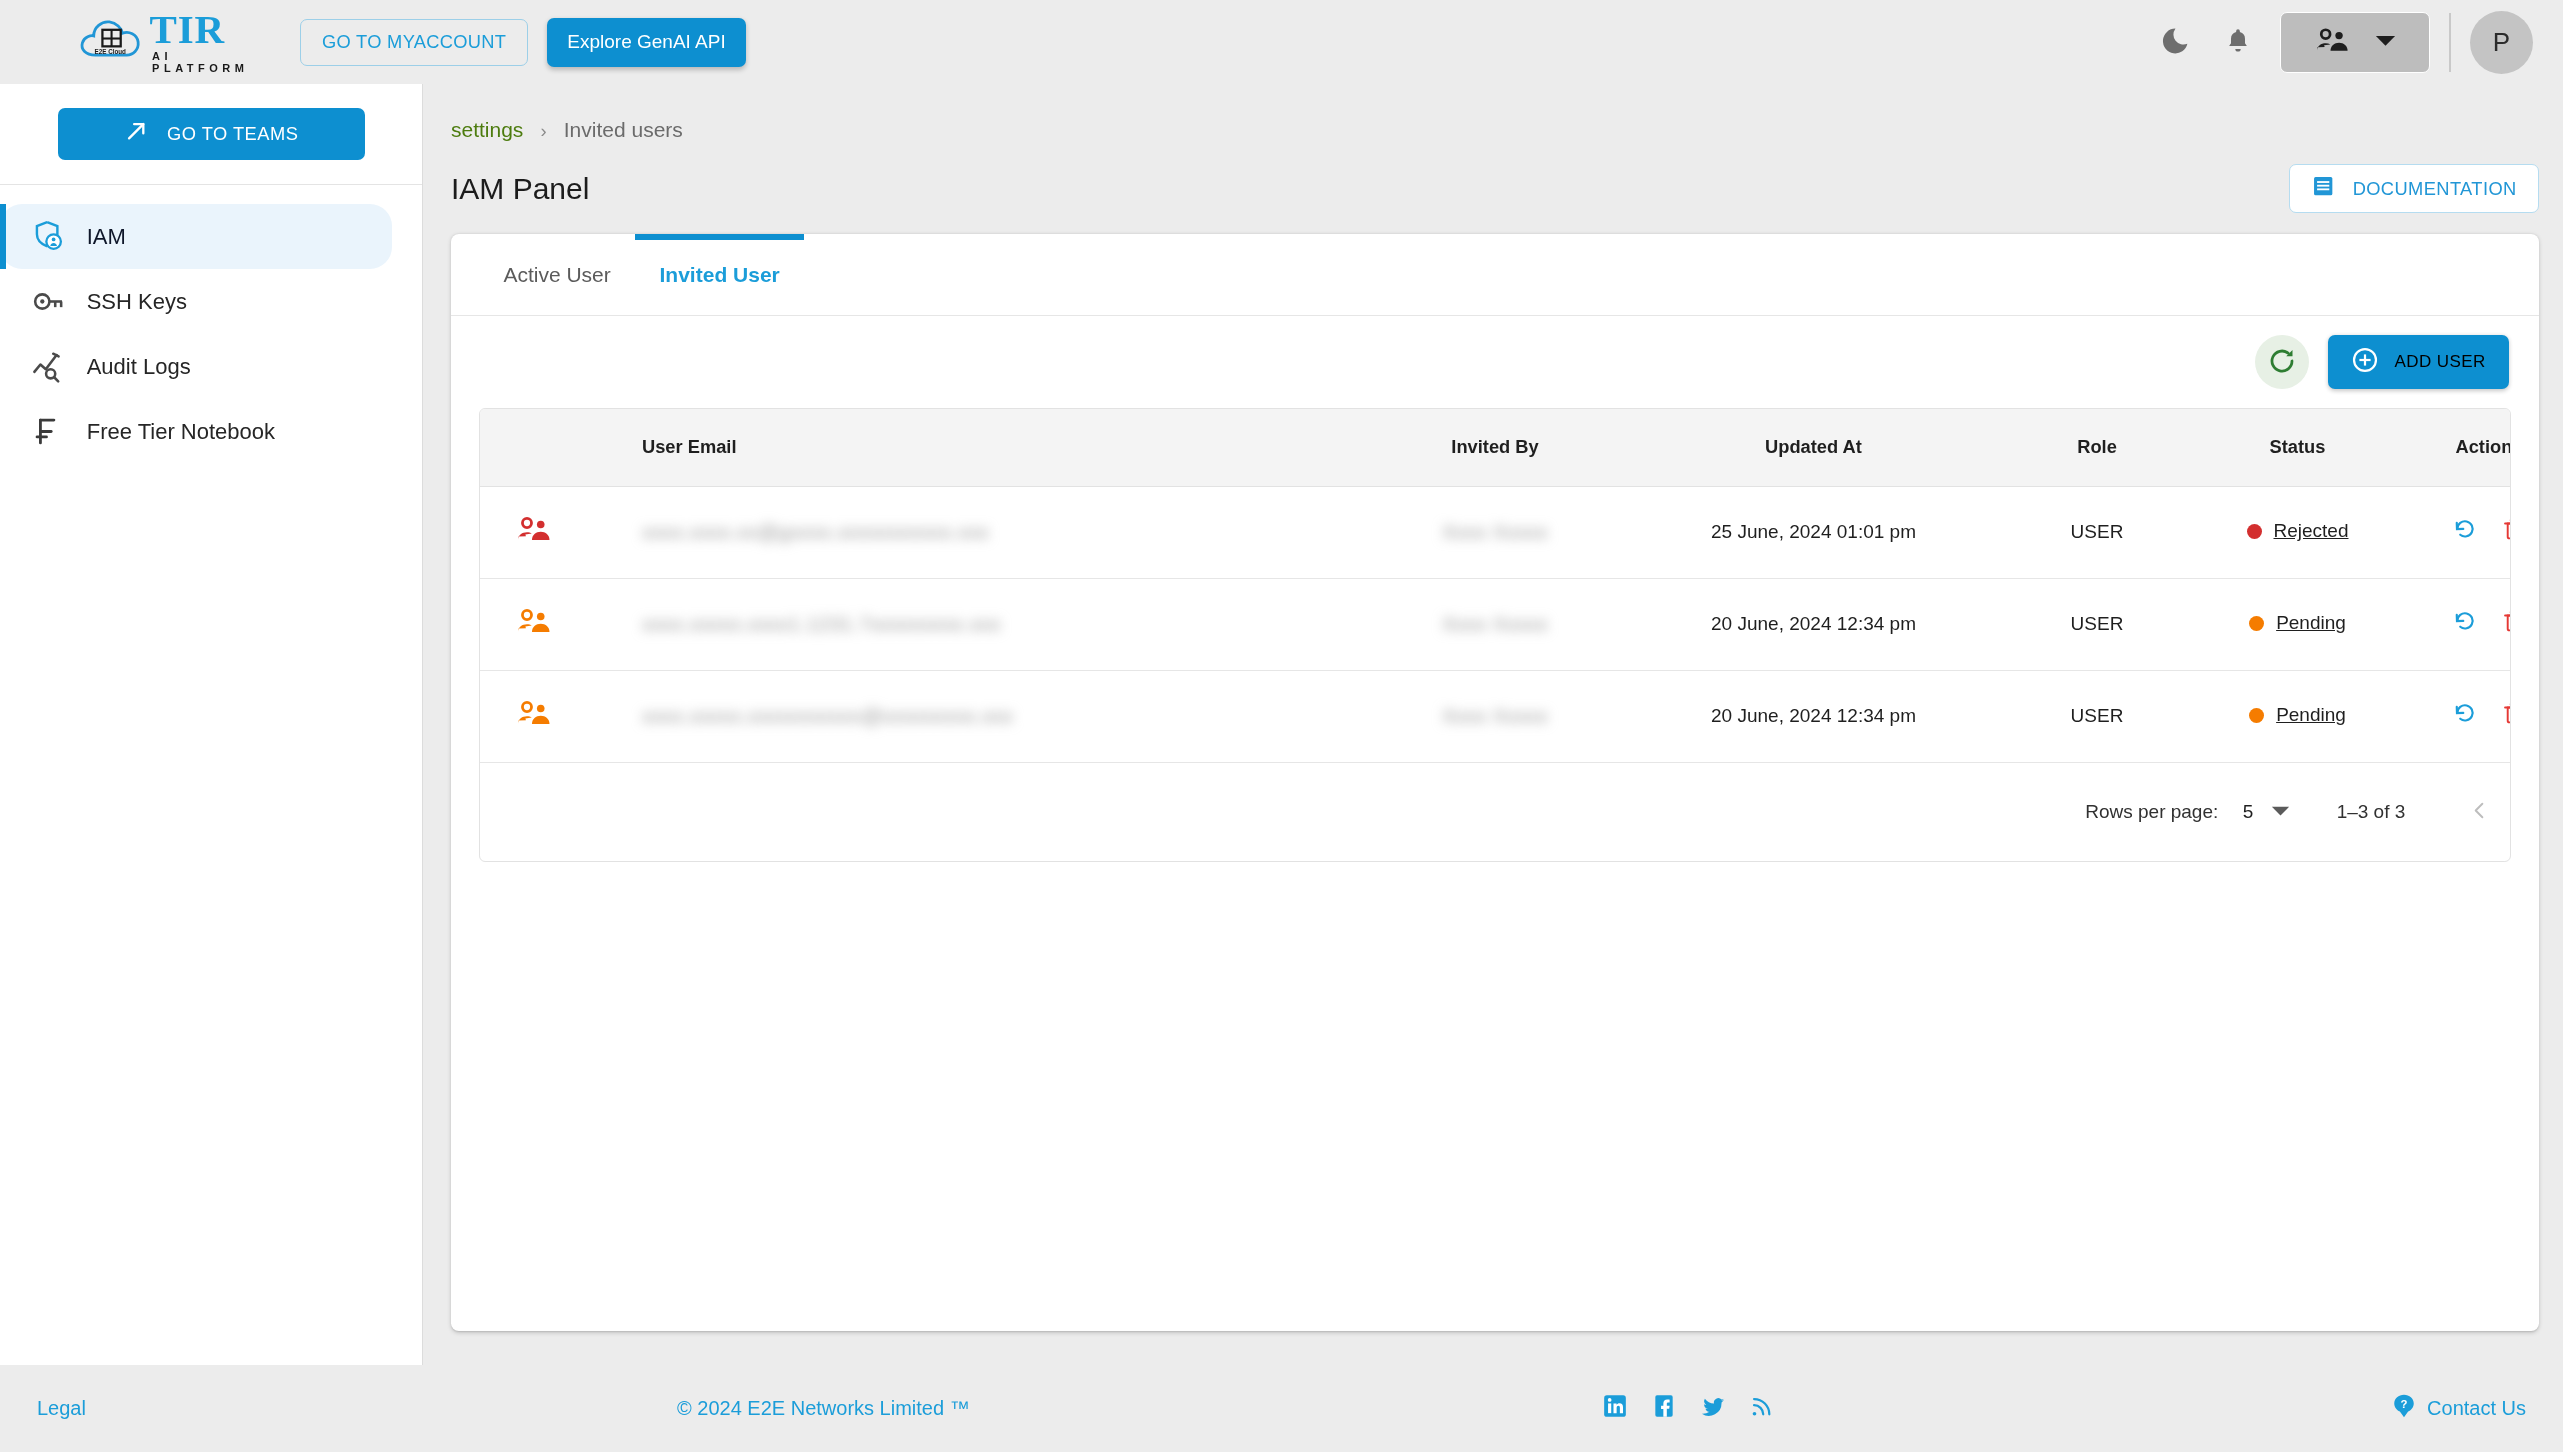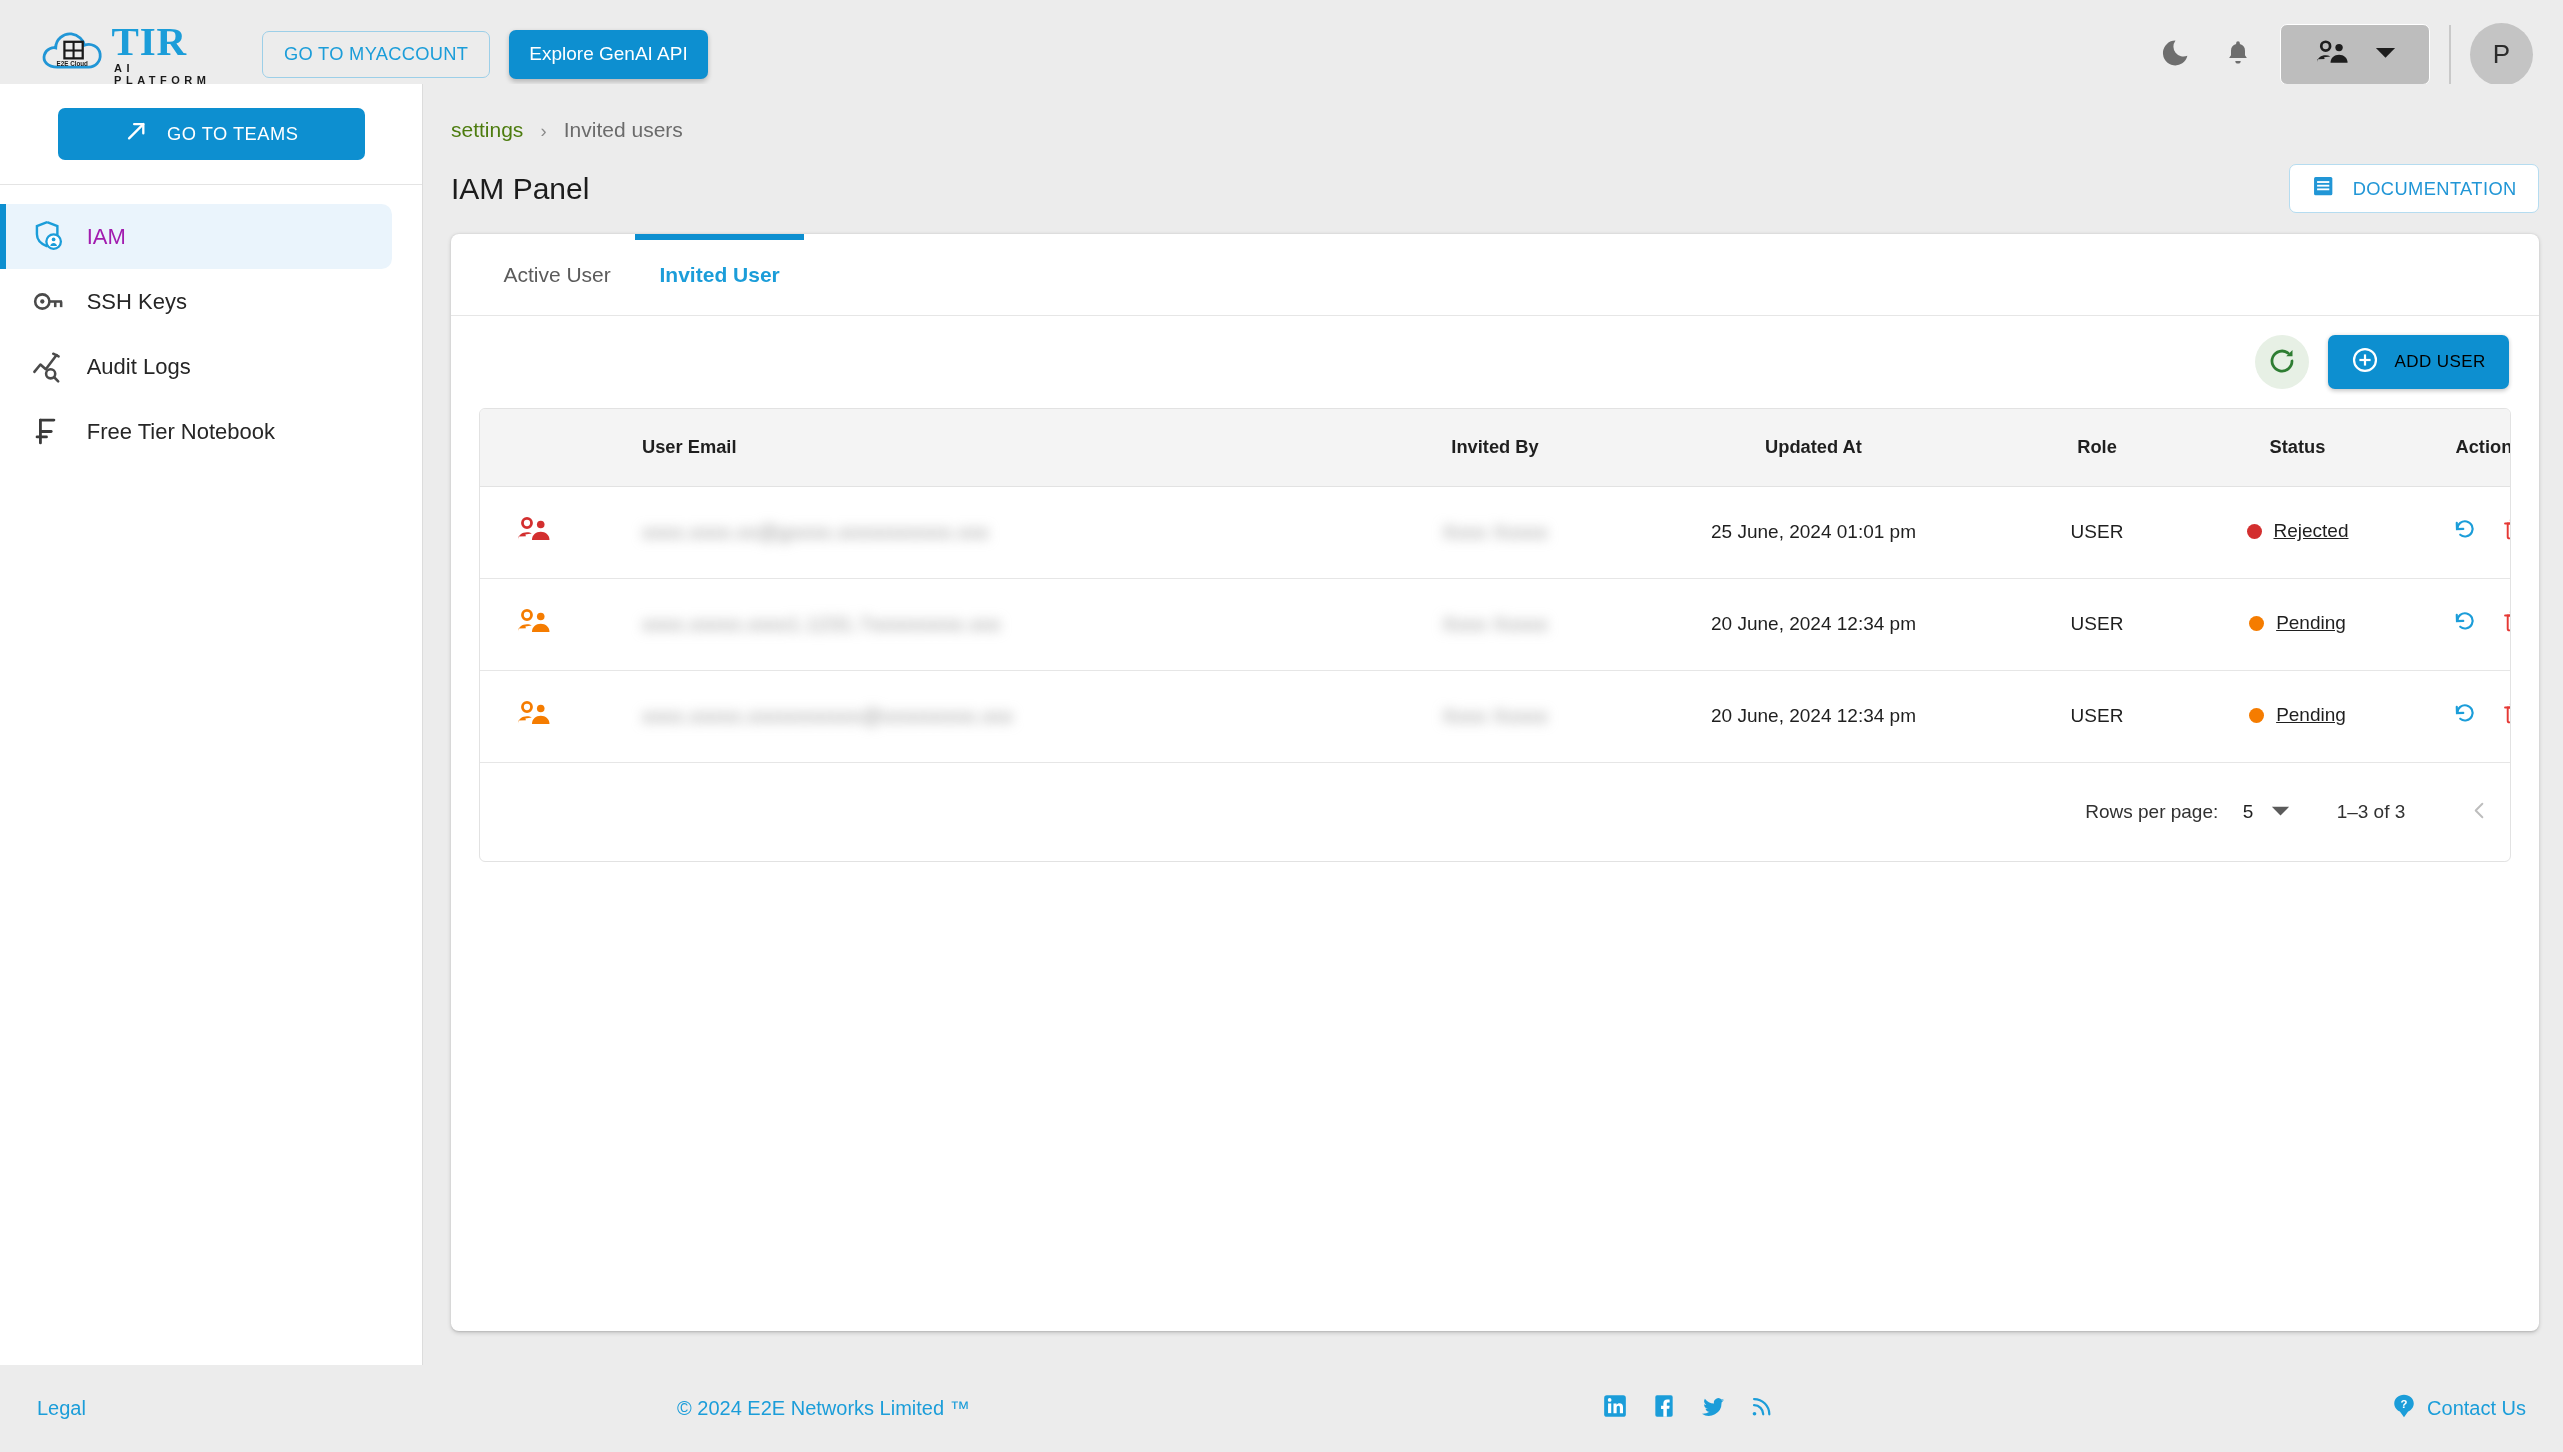--- a/index.html
+++ b/index.html
@@ -9,23 +9,23 @@
     width: 2563px; height: 1452px;
     font-family: "Liberation Sans", sans-serif;
     background: #ececec;
     color: #212121;
     overflow: hidden;
     -webkit-font-smoothing: antialiased;
   }
 
   
   .topbar {
-    position: absolute; left: 0; top: 12px; width: 2563px; height: 84px;
+    position: absolute; left: 0; top: 0; width: 2563px; height: 84px;
     background: #ececec;
-    display: flex; align-items: center;
+    display: flex; align-items: center; padding-left: 38px;
   }
   .brand { display: flex; align-items: center; margin-left: 40px; width: 174px; }
   .brand-logo { position: relative; width: 68px; height: 54px; flex: 0 0 auto; }
   .brand-text { margin-left: 3.5px; }
   .brand-tir {
     font-family: "Liberation Serif", serif;
     font-size: 41px; font-weight: 700; letter-spacing: 0.9px;
     color: #1b9dd9; line-height: 0.95;
   }
   .brand-sub {
@@ -94,21 +94,21 @@
   .nav { padding-top: 19px; }
   .nav-item {
     position: relative; height: 65px; margin: 0 30px 0 0;
     display: flex; align-items: center;
     padding-left: 31px; cursor: pointer;
     border-radius: 0 10.5px 10.5px 0;
     font-size: 22px; color: #262626;
   }
   .nav-item .nav-ico { width: 47px; flex: 0 0 47px; display:flex; align-items:center; }
   .nav-item .nav-lbl { margin-left: 8.7px; }
-  .nav-item.active { background: #eaf4fc; color: #a21caf; }
+  .nav-item.active { background: #eaf4fc; color: #0f172a; border-radius: 22px; }
   .nav-item.active::before {
     content: ""; position: absolute; left: 0; top: 0; bottom: 0; width: 6.1px; background: #0d8fd0;
   }
 
   
   .main {
     position: absolute; left: 424px; top: 84px; width: 2139px; height: 1282px;
     background: #ececec;
   }
   .breadcrumb { padding: 34px 0 0 27px; font-size: 21px; color: #6b6b6b; }

